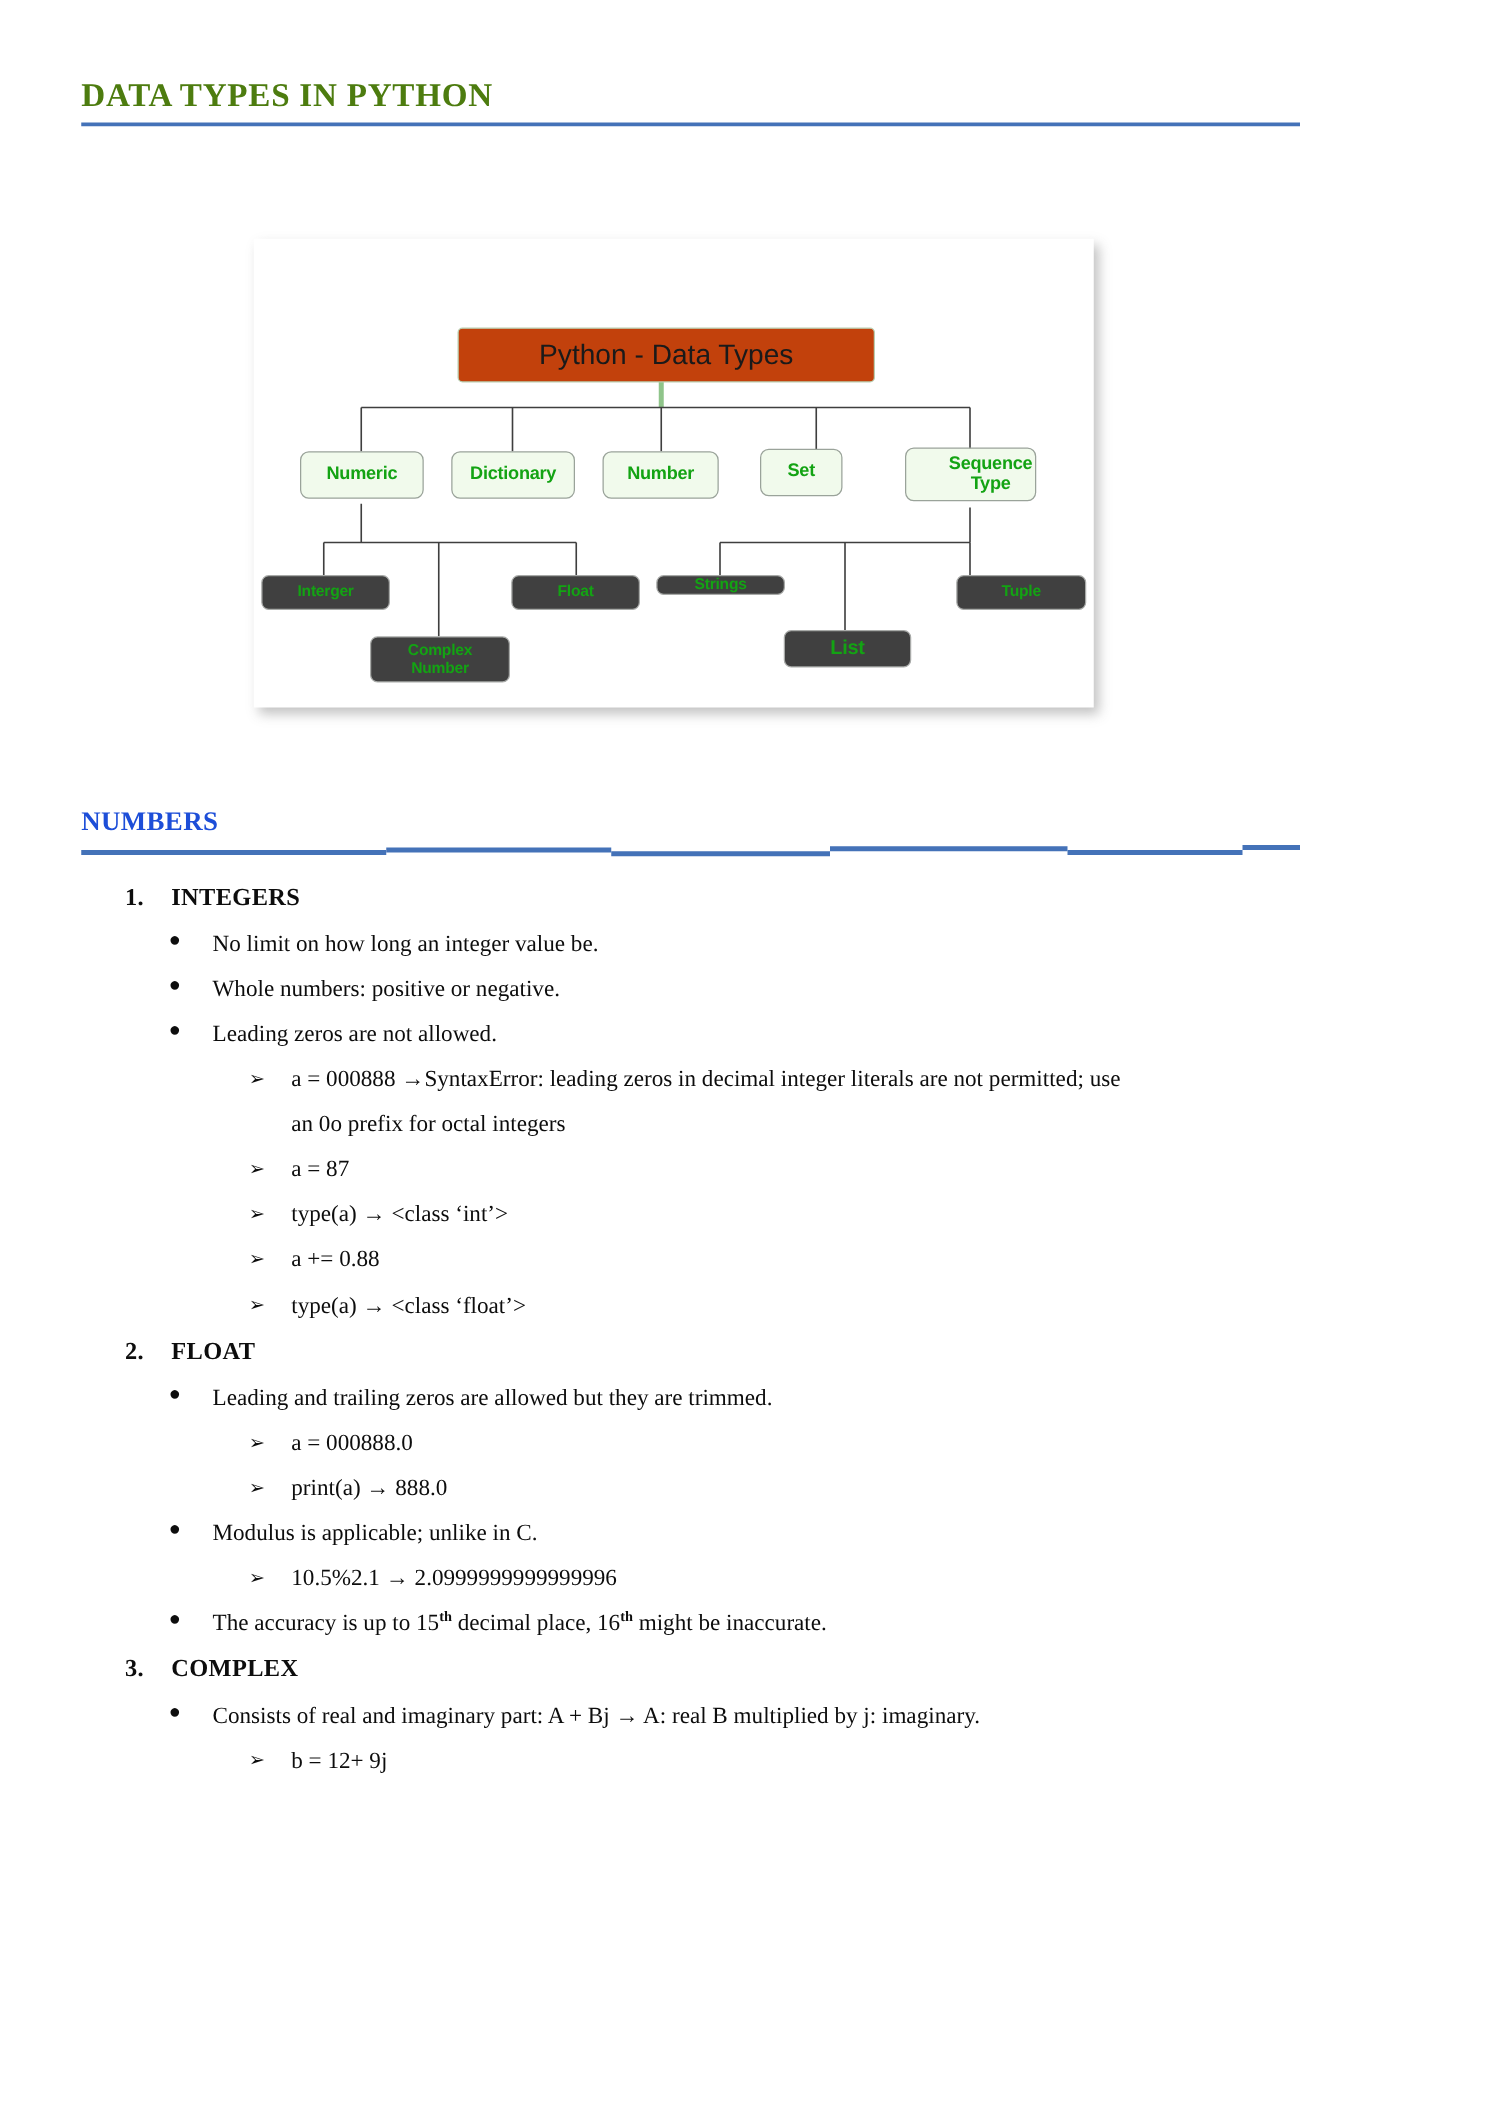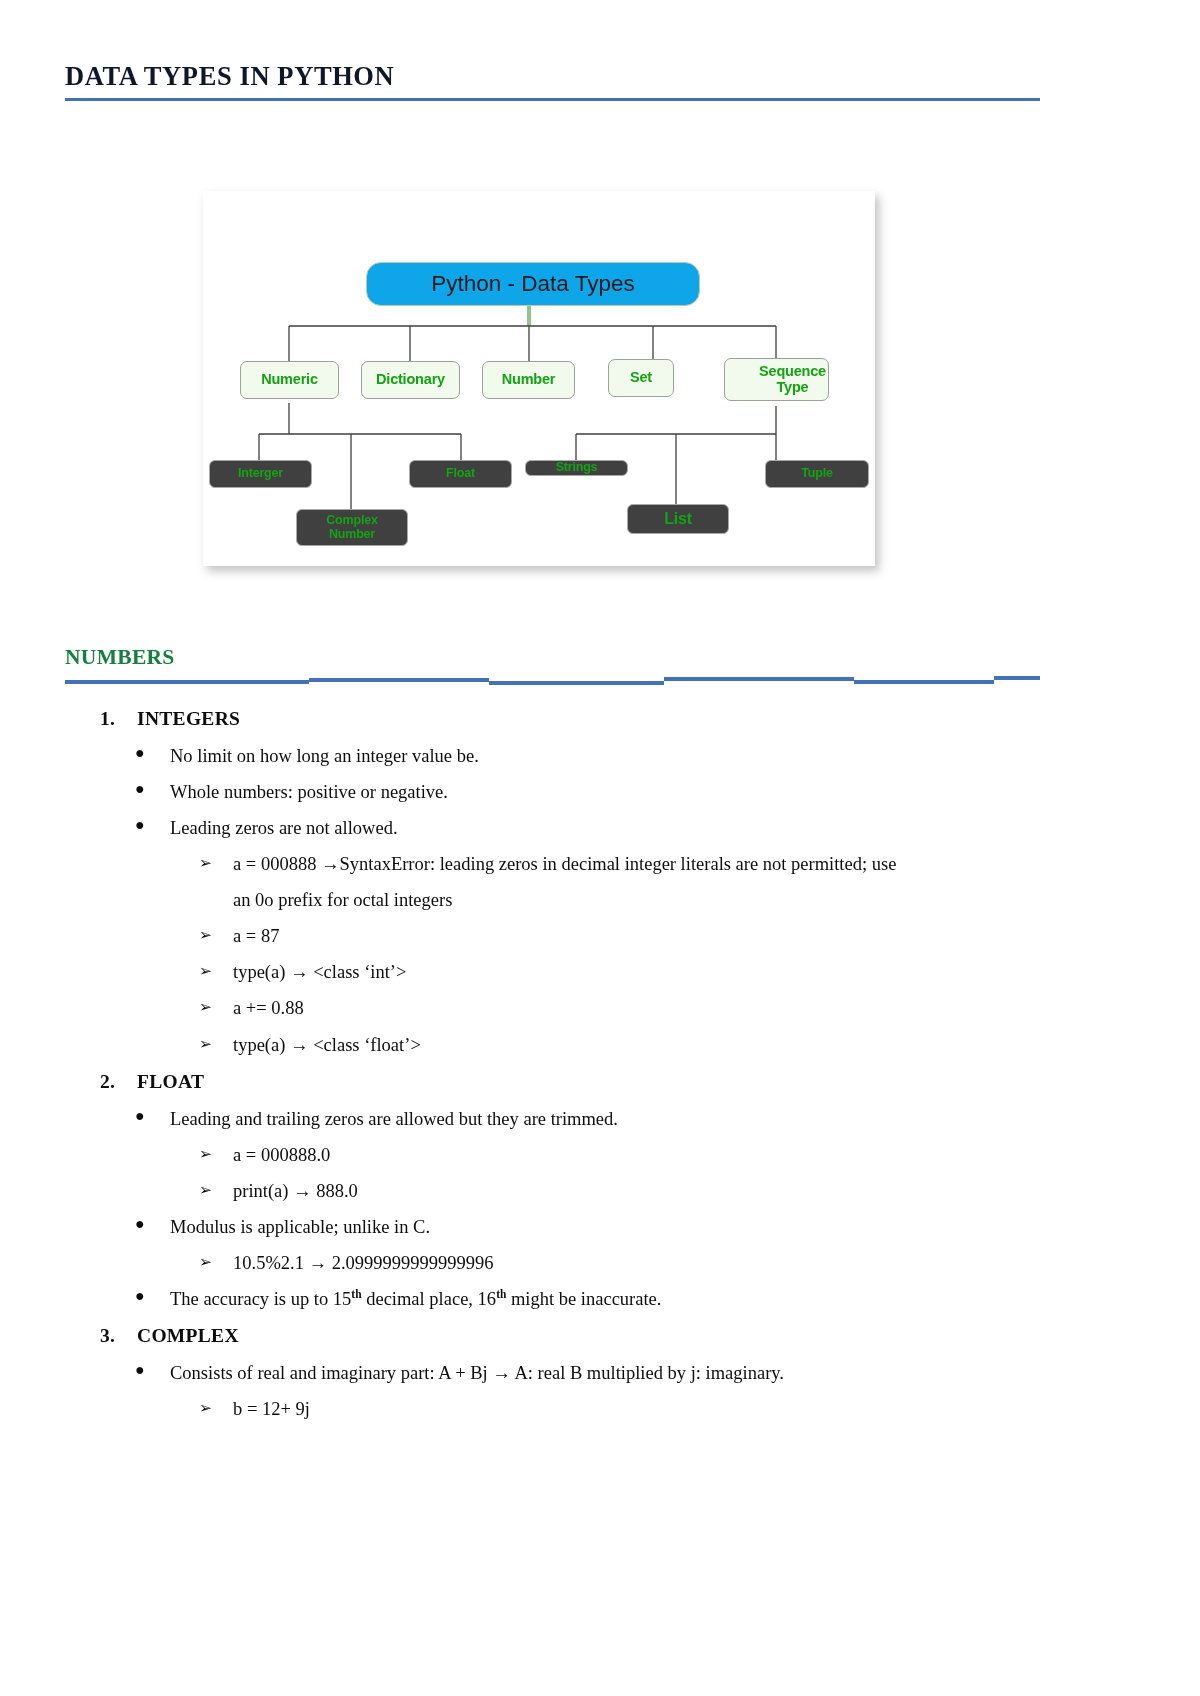--- a/index.html
+++ b/index.html
@@ -29,21 +29,21 @@
     left: 65px;
     top: 62px;
     width: 975px;
   }
   .doc-title {
     font-family: "Liberation Serif", "DejaVu Serif", serif;
     font-size: 26.5px;
     font-weight: bold;
     letter-spacing: 0.6px;
     line-height: 1.1;
-    color: #0f172a;
+    color: #4d7c0f;
     white-space: nowrap;
   }
   .title-rule {
     margin-top: 7px;
     height: 3px;
     background: #4472b8;
     width: 975px;
   }
 
   
@@ -69,43 +69,43 @@
     font-family: "Liberation Sans", "DejaVu Sans", sans-serif;
     font-weight: bold;
     display: flex;
     align-items: center;
     justify-content: center;
     text-align: center;
     line-height: 1.05;
     letter-spacing: -0.2px;
   }
   .node-root {
-    background: #0ea5e9;
+    background: #c2410c;
     border: 1px solid #b9ceb0;
     color: #1a1a1a;
     font-weight: normal;
     font-size: 22.5px;
     letter-spacing: 0px;
-    border-radius: 15px;
+    border-radius: 4px;
   }
   .node-l2 { font-size: 14.5px; background: #f1faec; }
   .node-l3 { font-size: 12.5px; background: #404040; border-color: #a8aaa8; border-radius: 6px;}
 
   
   .sec-head-wrap {
     position: absolute;
     left: 65px;
     top: 645px;
     width: 975px;
   }
   .sec-head {
     font-size: 21.5px;
     font-weight: bold;
     letter-spacing: 0.3px;
-    color: #15803d;
+    color: #1d4ed8;
   }
   .sec-rule {
     position: relative;
     margin-top: 6px;
     height: 9px;
     width: 975px;
   }
   .sec-rule i {
     position: absolute;
     background: #4472b8;

